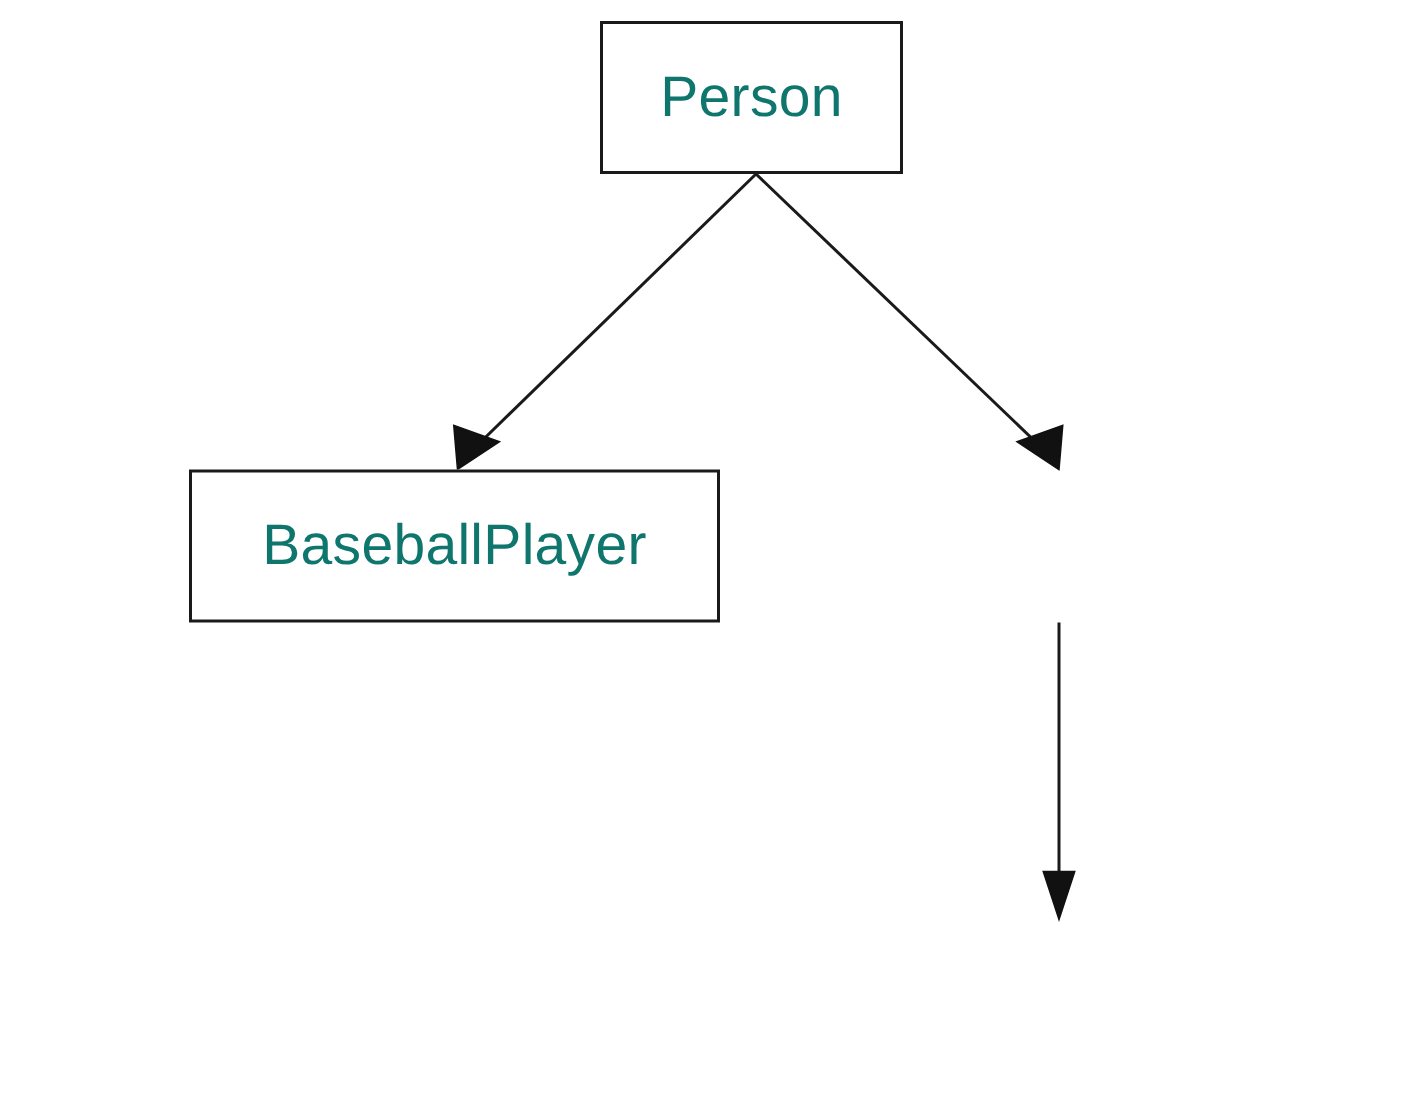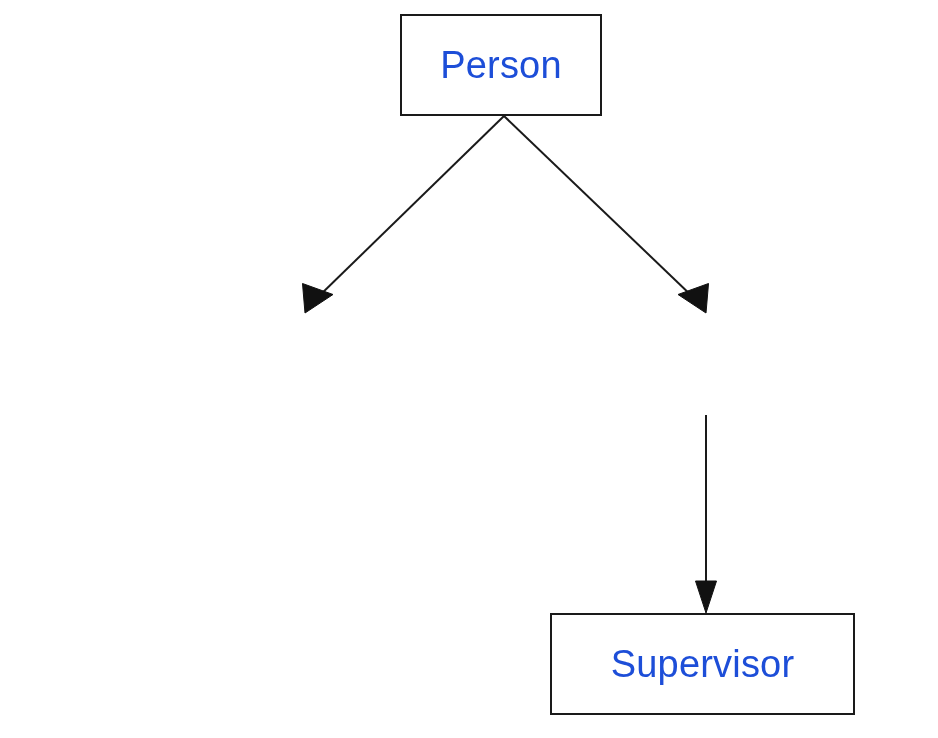--- a/index.html
+++ b/index.html
@@ -34,21 +34,21 @@
     display: flex;
     align-items: center;
     justify-content: center;
     z-index: 2;
   }
   .node-label {
     font-family: "Liberation Sans", "DejaVu Sans", sans-serif;
     font-size: 38px;
     line-height: 1;
     font-weight: 400;
-    color: #1d4ed8;
+    color: #0f766e;
     letter-spacing: 0.2px;
     white-space: nowrap;
     -webkit-font-smoothing: antialiased;
   }
   
   #node-person        { left: 400px; top: 14px;  width: 202px; height: 102px; }
   #node-baseballplayer{ left: 126px; top: 313px; width: 354px; height: 102px; }
   #node-employee      { left: 576px; top: 313px; width: 254px; height: 102px; }
   #node-supervisor    { left: 550px; top: 613px; width: 305px; height: 102px; }
 </style>
@@ -72,19 +72,19 @@
     <g>
       <line x1="706" y1="415" x2="706" y2="600" stroke="#1a1a1a" stroke-width="2" stroke-linecap="butt"></line>
       <polygon points="706,613 695.5,581 716.5,581" fill="#111111" stroke="#111111" stroke-width="1"></polygon>
     </g>
   </svg>
 
   <div class="node-box" id="node-person">
     <span class="node-label">Person</span>
   </div>
 
+  <div class="node-box" id="node-baseballplayer">
+    <span class="node-label">BaseballPlayer</span>
+  </div>
 
 
-  <div class="node-box" id="node-supervisor">
-    <span class="node-label">Supervisor</span>
-  </div>
 
 </div>
 
 </body></html>

